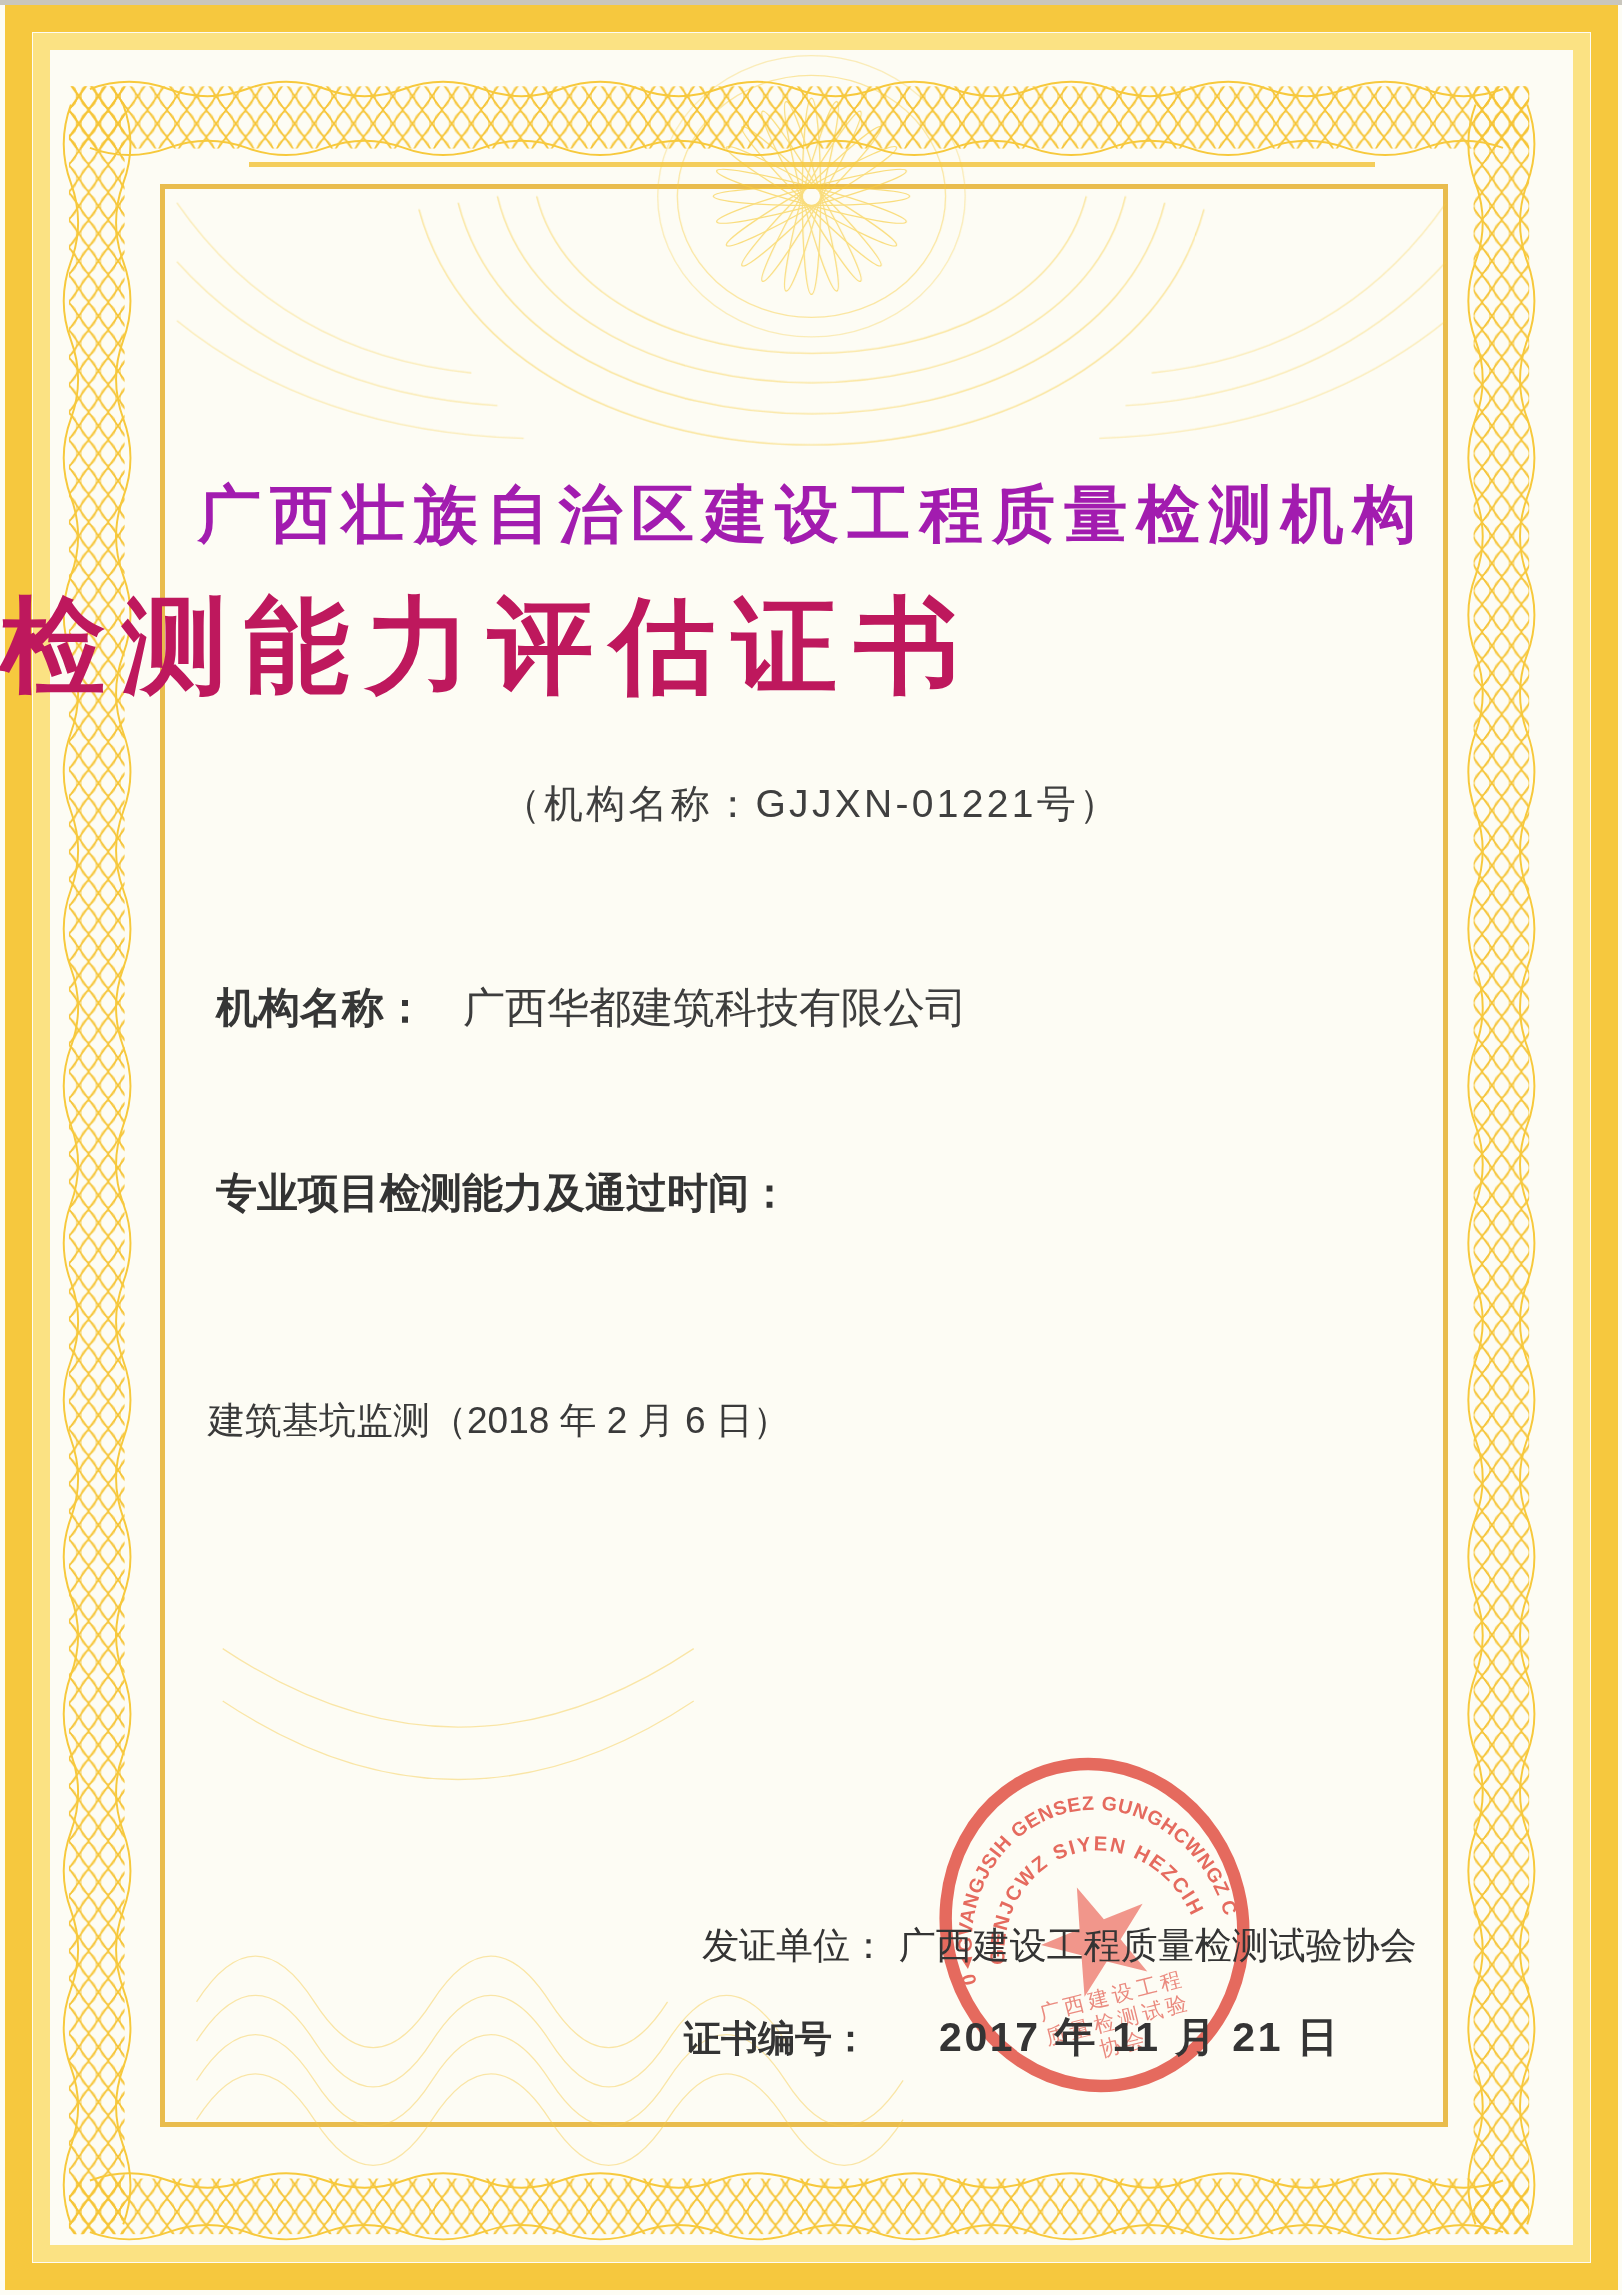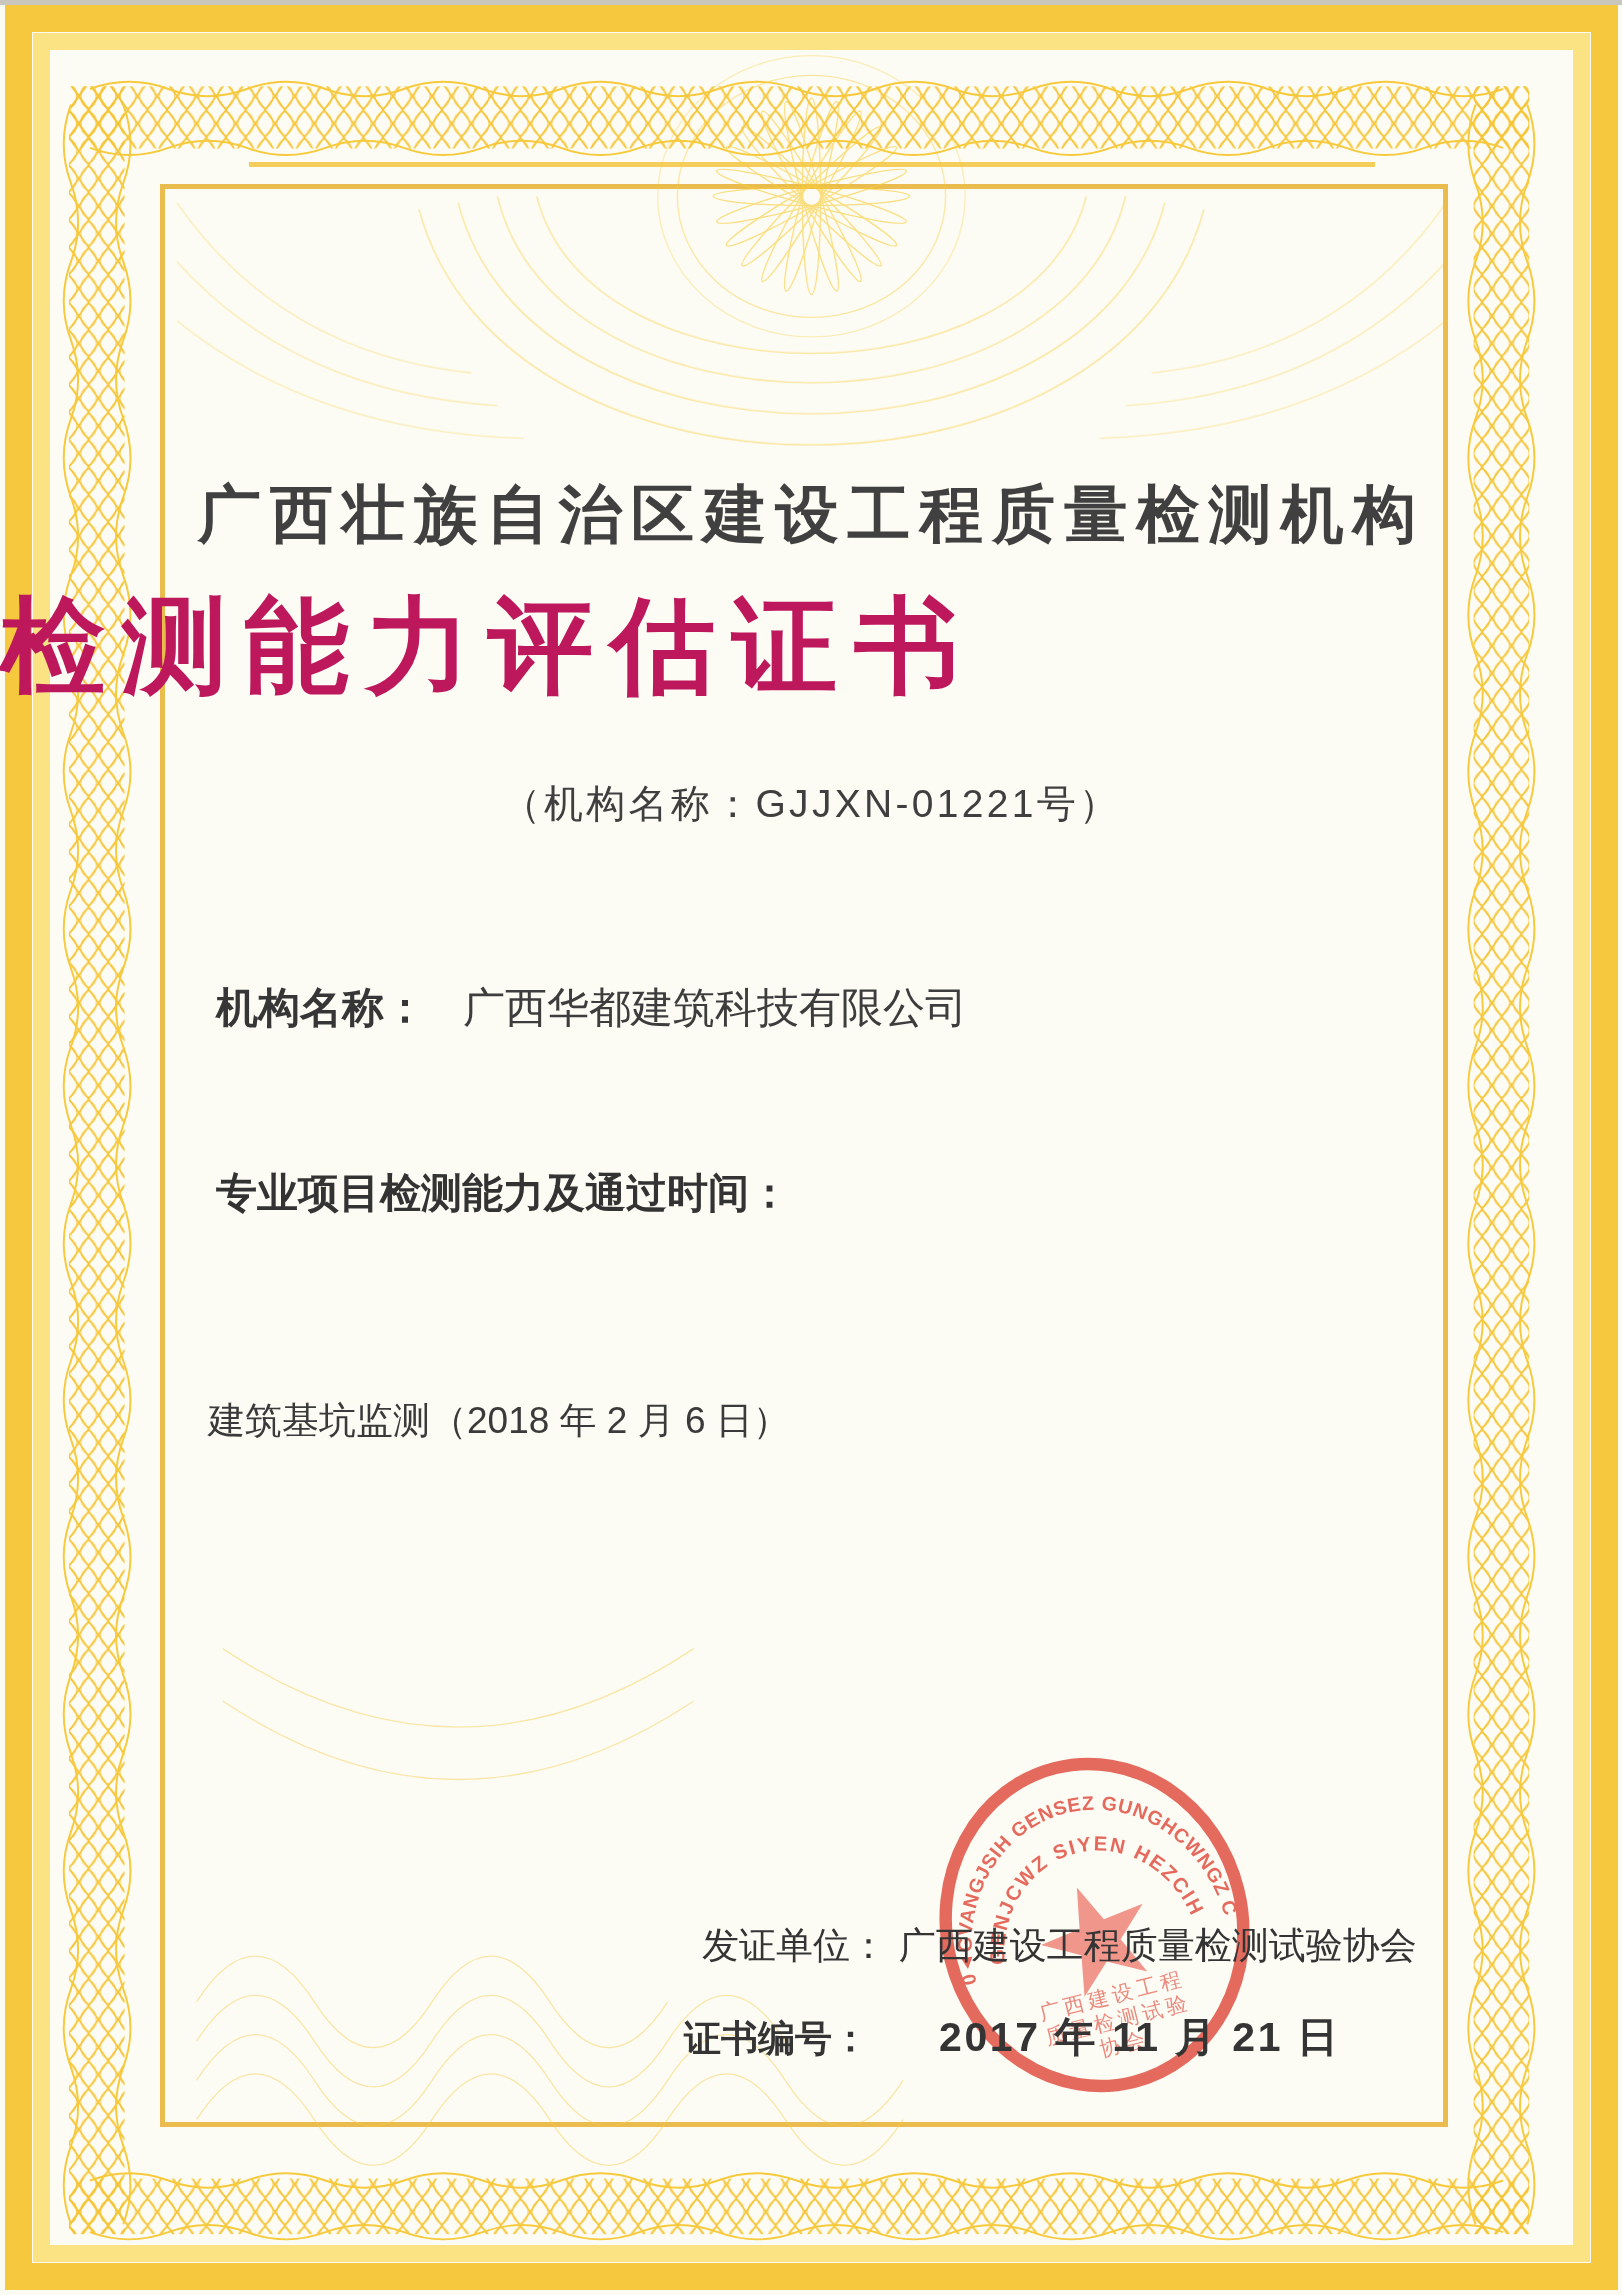--- a/index.html
+++ b/index.html
@@ -17,21 +17,21 @@
     border:5.9px solid #e9bc4d;}
   .gold-rule{position:absolute;left:249px;top:162px;width:1126px;height:5.2px;
     background:#f3c84a;opacity:.9;}
   
   .deco{position:absolute;left:0;top:0;z-index:1;}
   .seal{position:absolute;left:898px;top:1722px;z-index:5;}
   
   .txt{position:absolute;z-index:10;white-space:nowrap;}
   .header-line{left:0;right:0;text-align:center;top:472px;
     font-family:"Liberation Serif","DejaVu Serif",serif;
-    font-weight:700;font-size:63px;letter-spacing:9.2px;color:#404040;}
+    font-weight:700;font-size:63px;letter-spacing:9.2px;color:#a21caf;}
   .main-title{left:0;right:0;text-align:left;top:577px;
     font-family:"Liberation Serif","DejaVu Serif",serif;
     font-weight:900;font-size:105px;letter-spacing:17px;color:#be185d;}
   .cert-no{left:0;right:0;text-align:center;top:777px;
     font-size:39px;letter-spacing:3.3px;color:#3f3f3f;font-weight:500;}
   .org-row{left:216px;top:980px;font-size:42px;color:#363636;}
   .org-row .label{font-weight:700;}
   .org-row .value{font-weight:500;margin-left:37px;color:#3d3d3d;}
   .cap-heading{left:216px;top:1166px;font-size:41px;font-weight:700;color:#333;}
   .cap-item-1{left:216px;top:1258px;font-size:37px;font-weight:500;color:#3a3a3a;}

